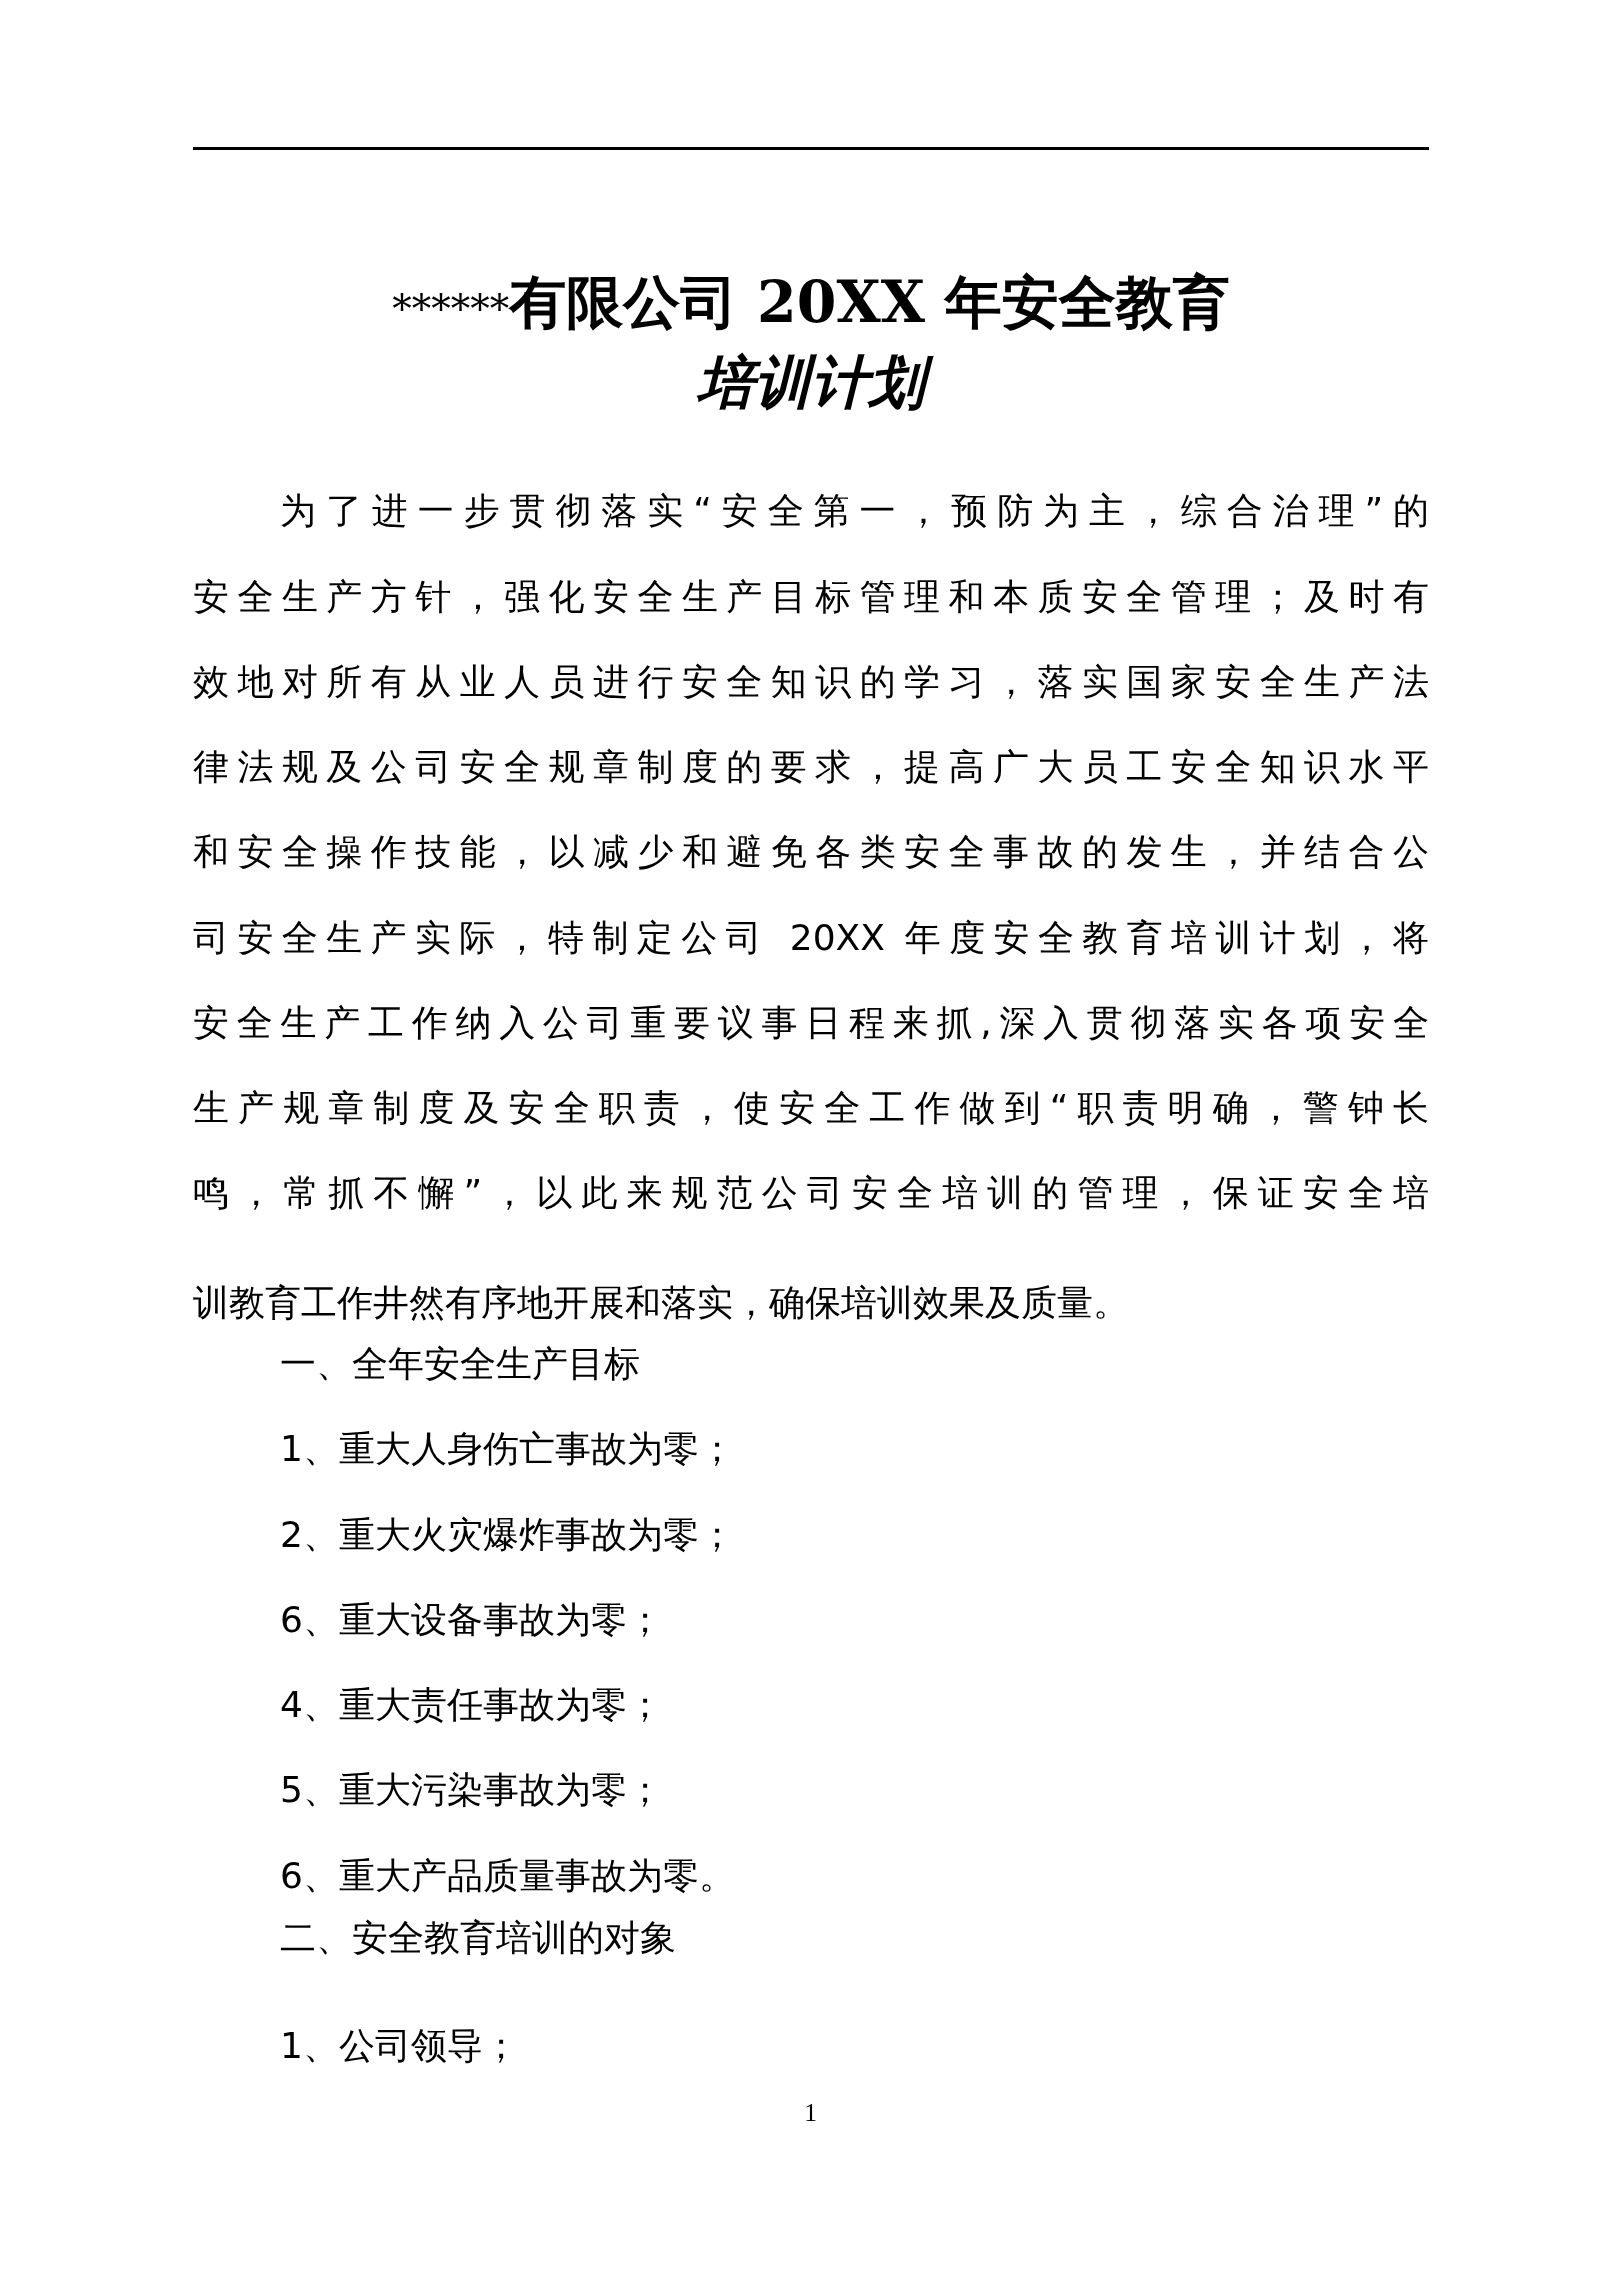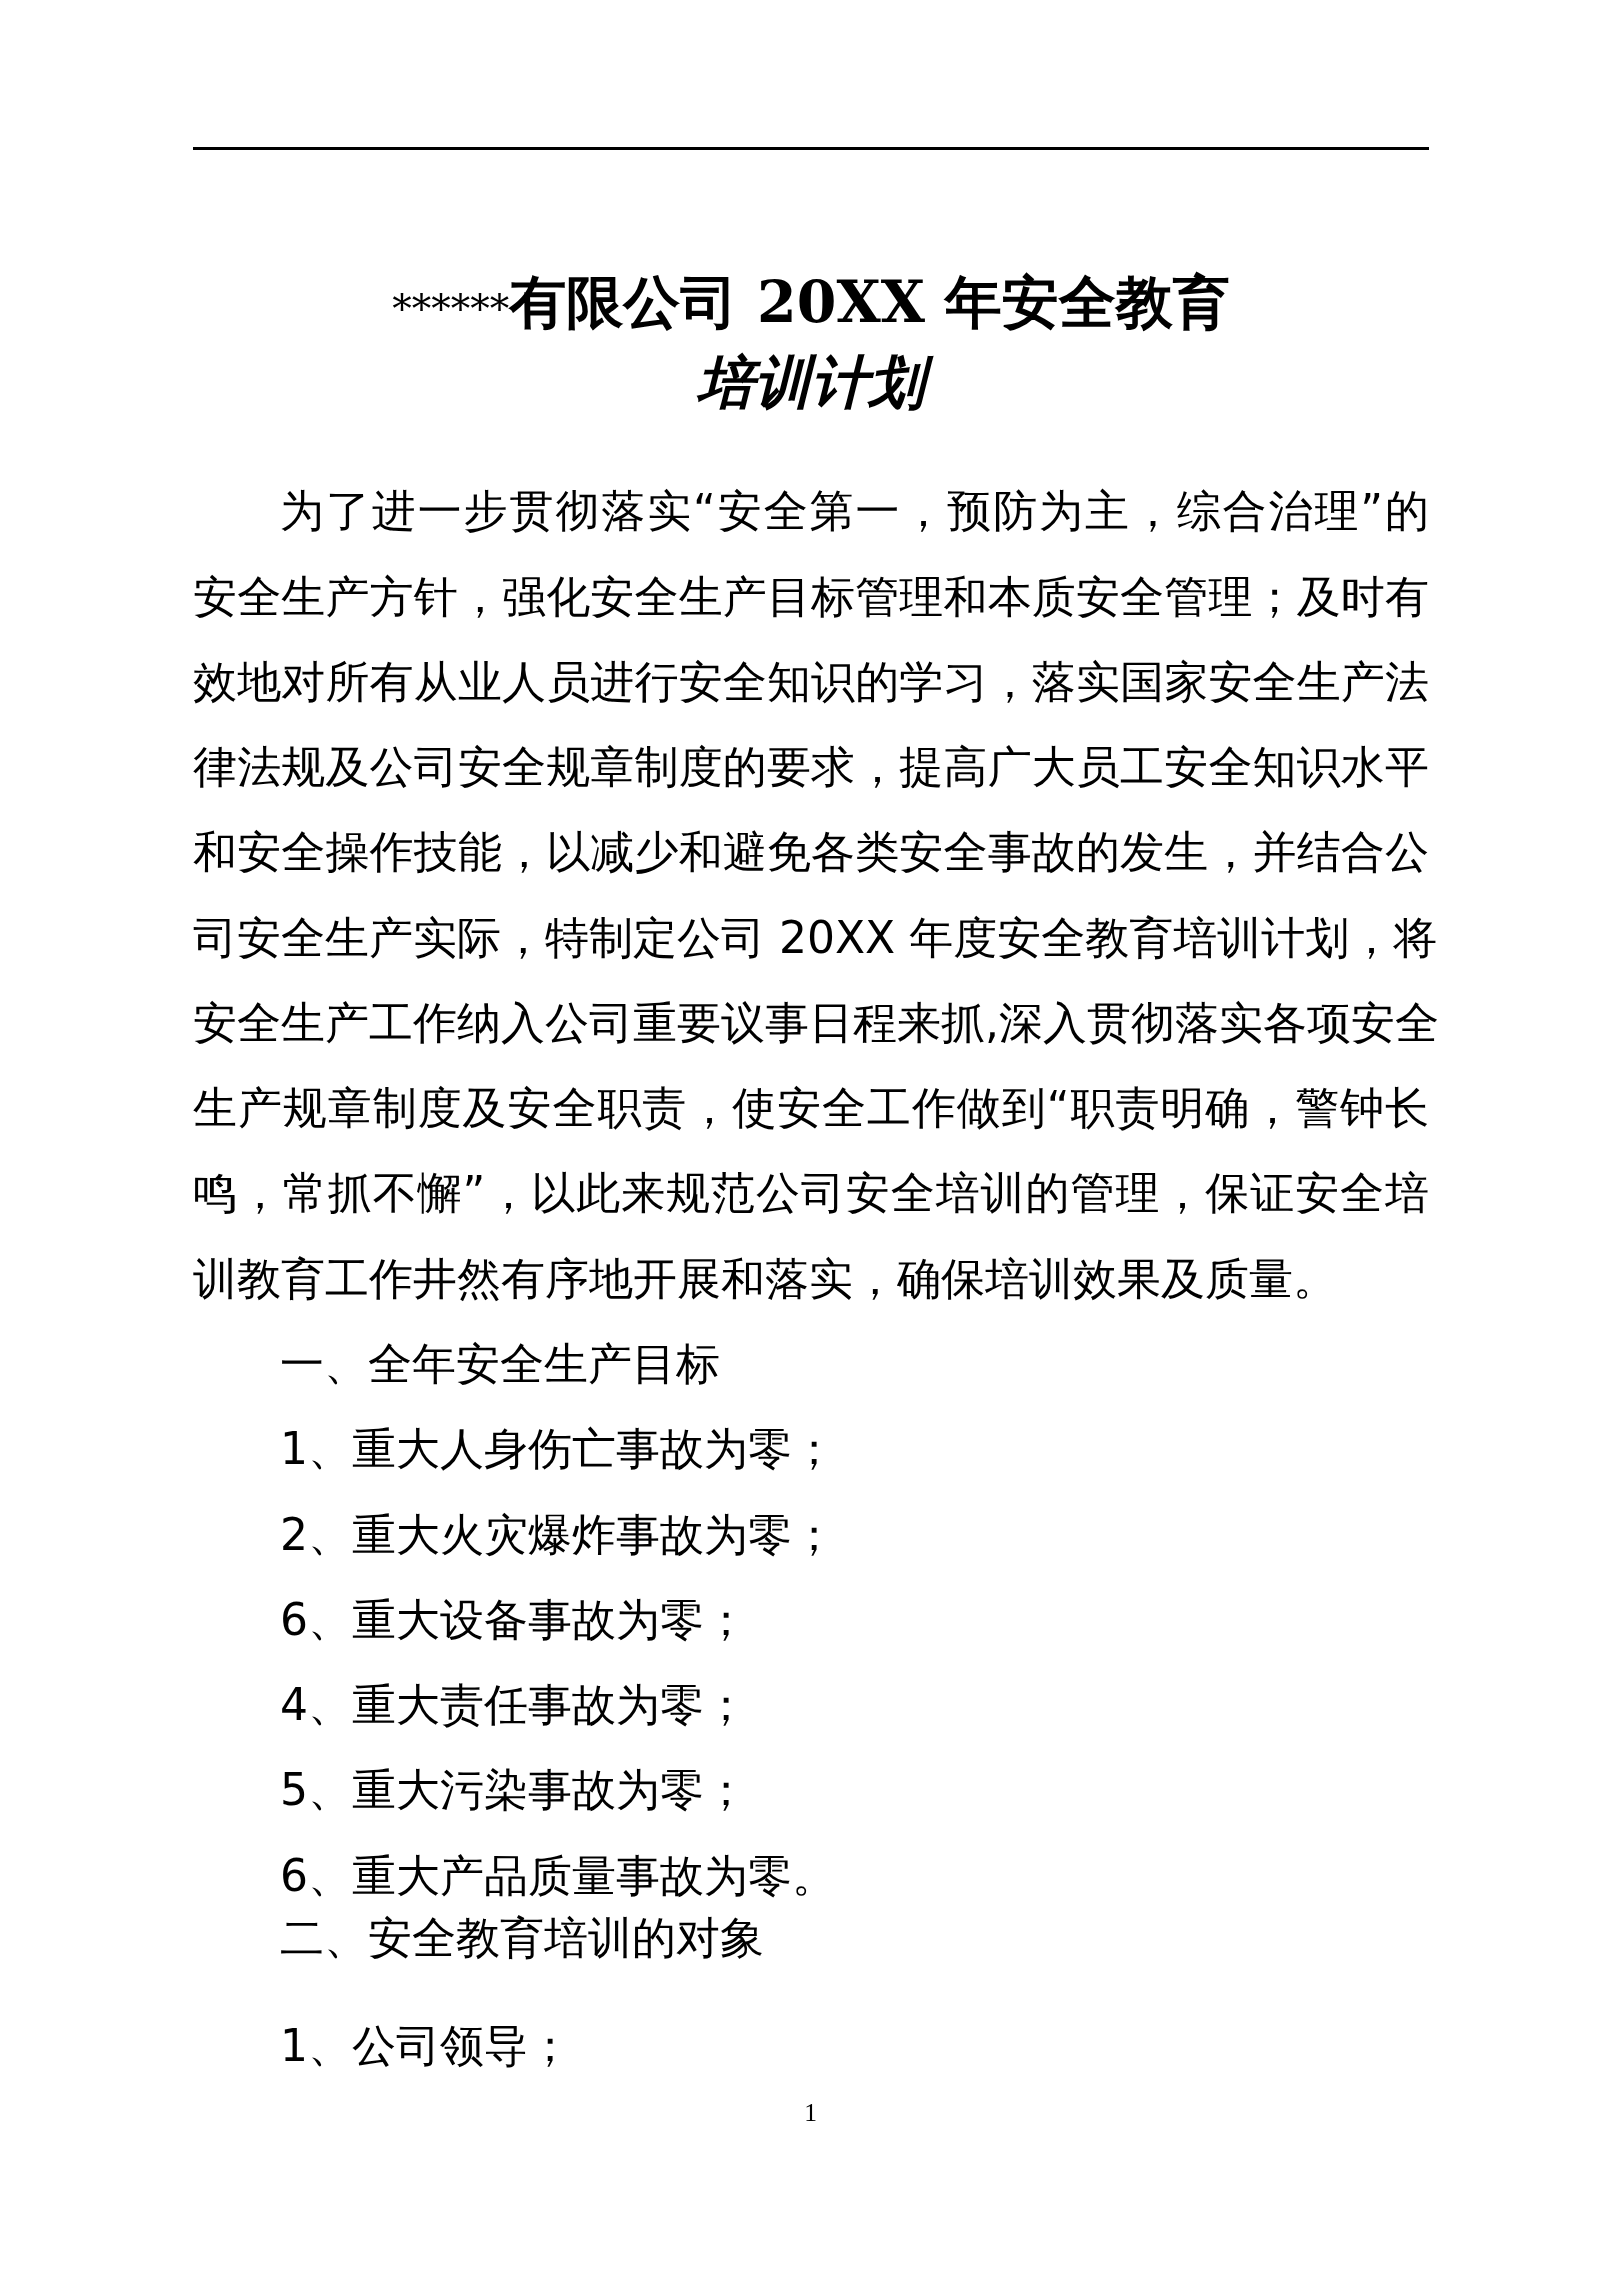--- a/index.html
+++ b/index.html
@@ -5,23 +5,23 @@
   html, body { margin: 0; padding: 0; background: #ffffff; }
   body { width: 1621px; height: 2293px; position: relative; overflow: hidden; color: #000; }
   .rule { position: absolute; left: 193px; top: 147px; width: 1236px; height: 2.9px; background: #000; }
   .title { position: absolute; left: 193px; width: 1236px; text-align: center;
            font-family: "DejaVu Serif", "Liberation Serif", serif; font-weight: bold;
            font-size: 57px; line-height: 86px; letter-spacing: 0px; }
   .title .stars { font-weight: normal; font-size: 39px; letter-spacing: 0px; }
   .t1 { top: 259px; }
   .t2 { top: 339px; font-style: italic; }
   .body-line { position: absolute; left: 193px; width: 1236px; height: 85px;
-               font-family: "DejaVu Sans", "Liberation Sans", sans-serif; font-size: 44px;
+               font-family: "DejaVu Sans", "Liberation Sans", sans-serif; font-size: 36px;
                line-height: 59px; white-space: nowrap; text-align: justify; text-align-last: justify; }
-  .body-line.last { text-align: center; text-align-last: left; }
+  .body-line.last { text-align: center; text-align-last: left; margin-top: 24px; }
   .body-line.indent { left: 280px; width: 1149px; text-align: center; text-align-last: left; }
   .body-line.indent.just { text-align: justify; text-align-last: justify; }
   .page-num { position: absolute; left: 0; width: 1621px; top: 2098px; text-align: center;
               font-family: "Liberation Serif", "DejaVu Serif", serif; font-size: 25.5px; }
 </style>
 </head>
 <body>
 
 <div class="rule"></div>
 

